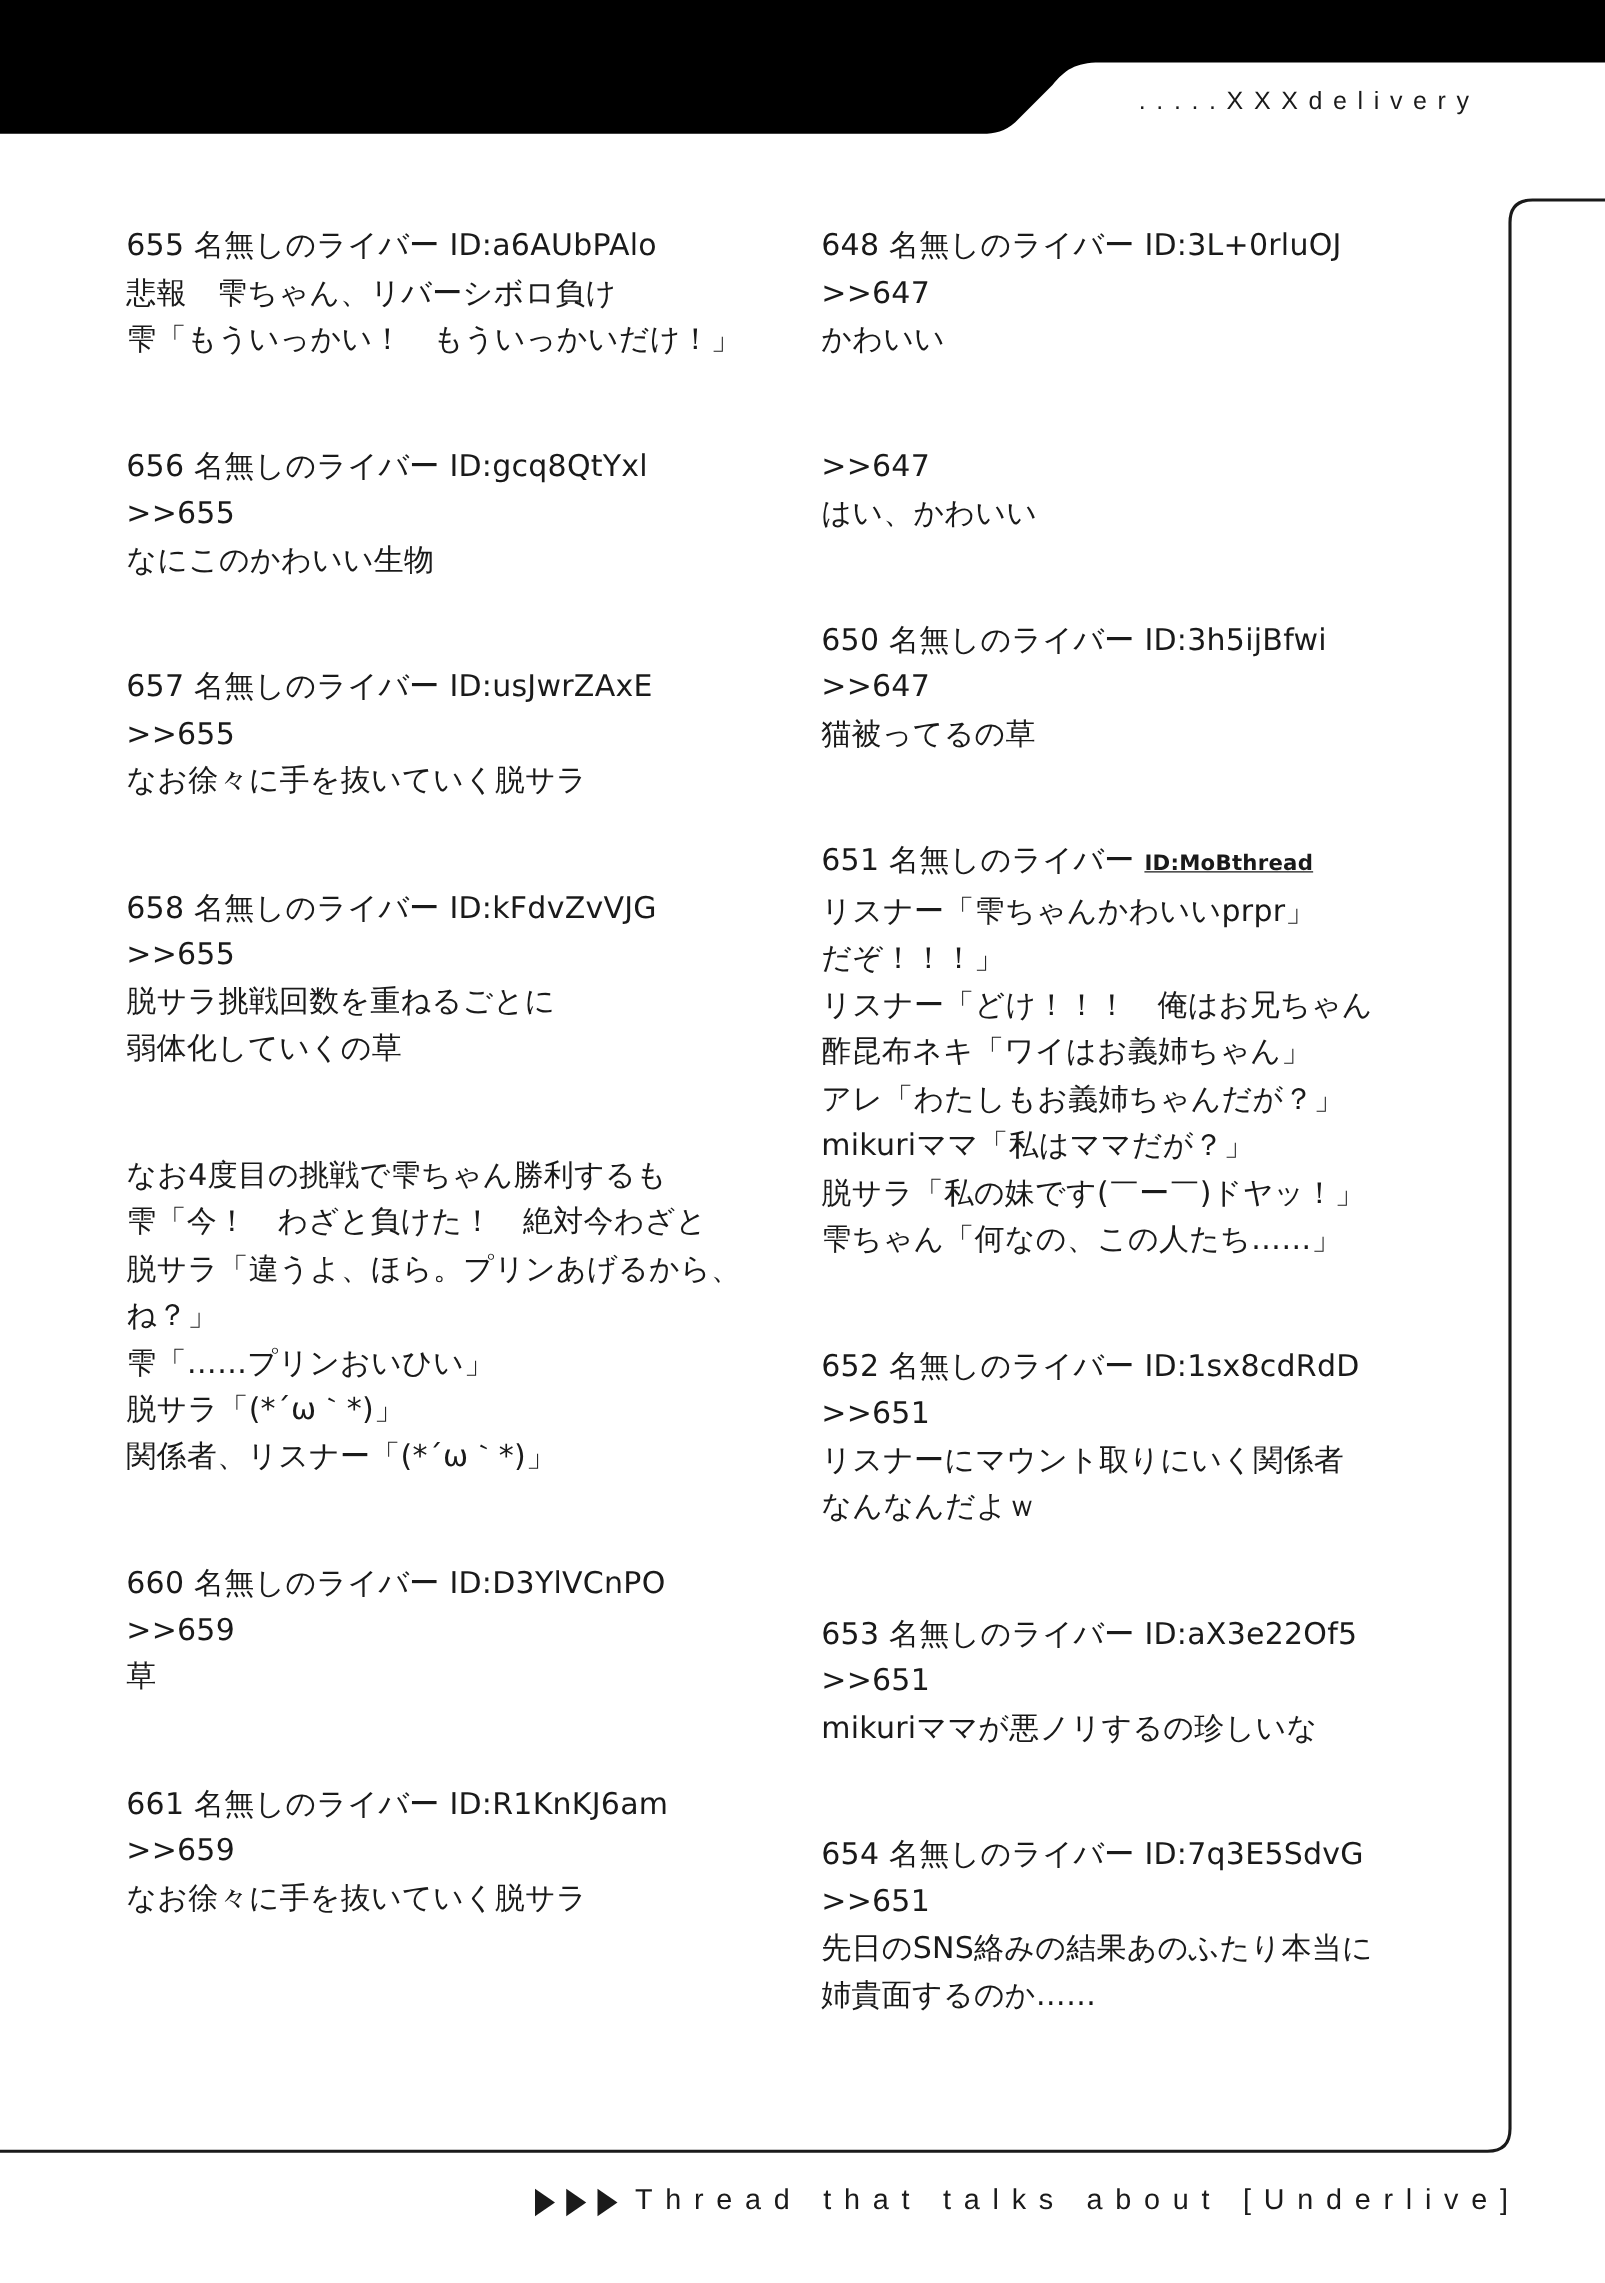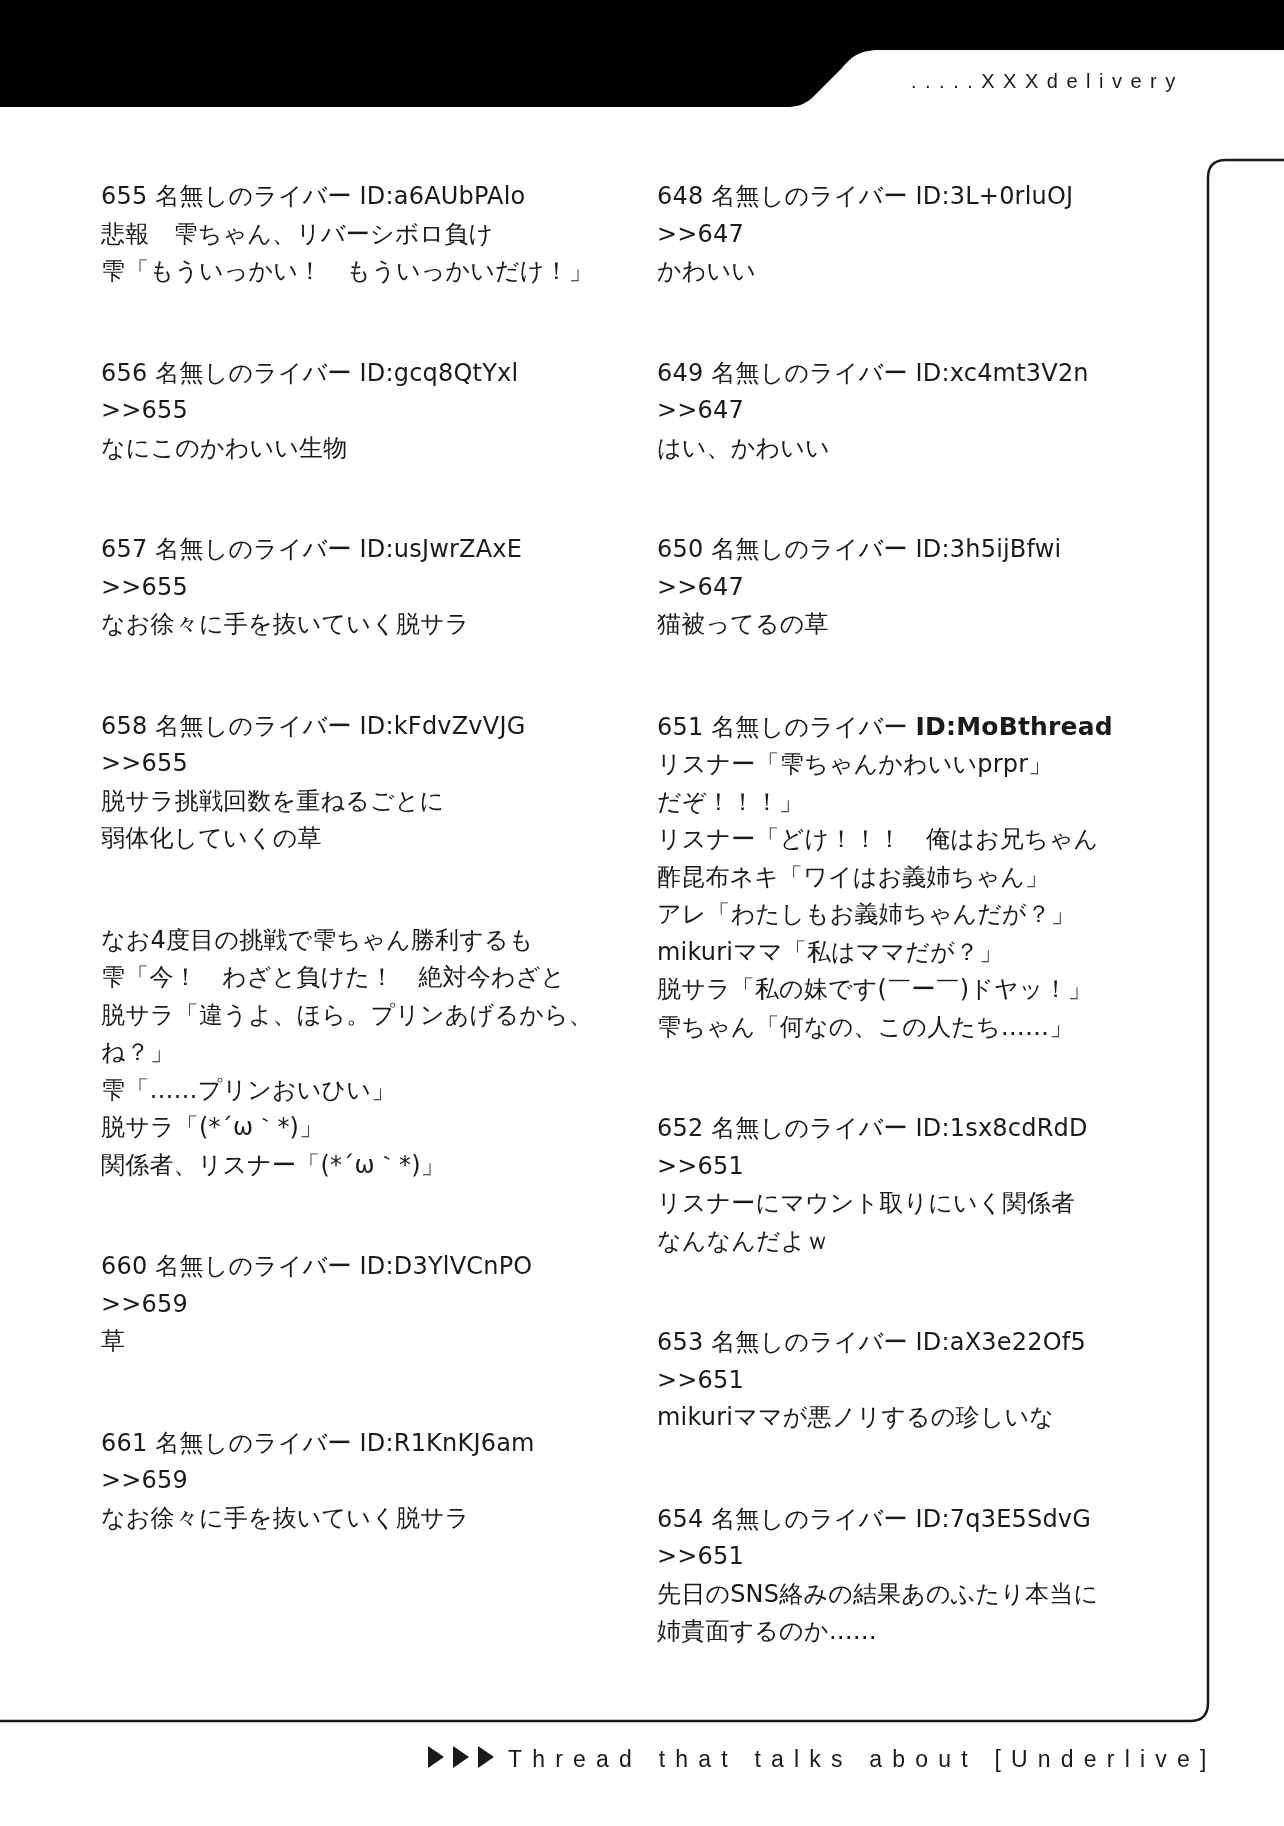--- a/index.html
+++ b/index.html
@@ -7,22 +7,22 @@
          font-family: "DejaVu Sans", "Liberation Sans", sans-serif; color: #1a1a1a; }
   .header-band { position: absolute; left: 0; top: 0; width: 1284px; height: 110px; }
   .header-title { position: absolute; left: 885px; top: 70px; font-size: 20px; letter-spacing: 8.5px;
                   color: #1a1a1a; white-space: nowrap; font-family: "Liberation Sans", sans-serif; margin-left: 26px; }
   .frame { position: absolute; left: 0; top: 0; width: 1284px; height: 1826px; pointer-events: none; }
   .column { position: absolute; top: 178px; width: 500px; }
   .col-left { left: 101px; }
   .col-right { left: 657px; }
   .post { margin: 0 0 64px 0; }
   .line { font-size: 24px; line-height: 37.5px; white-space: nowrap; letter-spacing: 0.2px; }
-  .post-header .id-bold { font-weight: bold; font-size: 25px; }
-  .footer { position: absolute; left: 428px; top: 1746px; display: flex; align-items: flex-start; white-space: nowrap; }
+  .post-header .id-bold { font-weight: bold; font-size: 17px; text-decoration: underline; }
+  .footer { position: absolute; left: 428px; top: 1746px; display: flex; align-items: flex-end; white-space: nowrap; }
   .footer .arrows { display: flex; gap: 9px; margin-right: 14px; }
   .footer .arrow { width: 0; height: 0; border-top: 11px solid transparent; border-bottom: 11px solid transparent;
                    border-left: 16px solid #1a1a1a; }
   .footer .text { font-size: 23px; letter-spacing: 10.2px; color: #1a1a1a; font-family: "Liberation Sans", sans-serif; }
 </style>
 </head>
 <body>
 
 <svg class="header-band" viewBox="0 0 1284 110" width="1284" height="110">
   <path d="M0 0 H1284 V50 H880 C860 50 852 56 842 68 L812 98 C804 105 796 107 786 107 H0 Z" fill="#000000"></path>
@@ -76,21 +76,20 @@
     </div>
   </div>
 
 <div class="column col-right" id="col-right">
     <div class="post">
       <div class="line post-header"><span>648</span> <span>名無しのライバー</span> <span>ID:3L+0rluOJ</span></div>
       <div class="line">&gt;&gt;647</div>
       <div class="line">かわいい</div>
     </div>
     <div class="post">
-      <div class="line post-header"><span>649</span> <span>名無しのライバー</span> <span>ID:xc4mt3V2n</span></div>
       <div class="line">&gt;&gt;647</div>
       <div class="line">はい、かわいい</div>
     </div>
     <div class="post">
       <div class="line post-header"><span>650</span> <span>名無しのライバー</span> <span>ID:3h5ijBfwi</span></div>
       <div class="line">&gt;&gt;647</div>
       <div class="line">猫被ってるの草</div>
     </div>
     <div class="post">
       <div class="line post-header"><span>651</span> <span>名無しのライバー</span> <span class="id-bold">ID:MoBthread</span></div>

